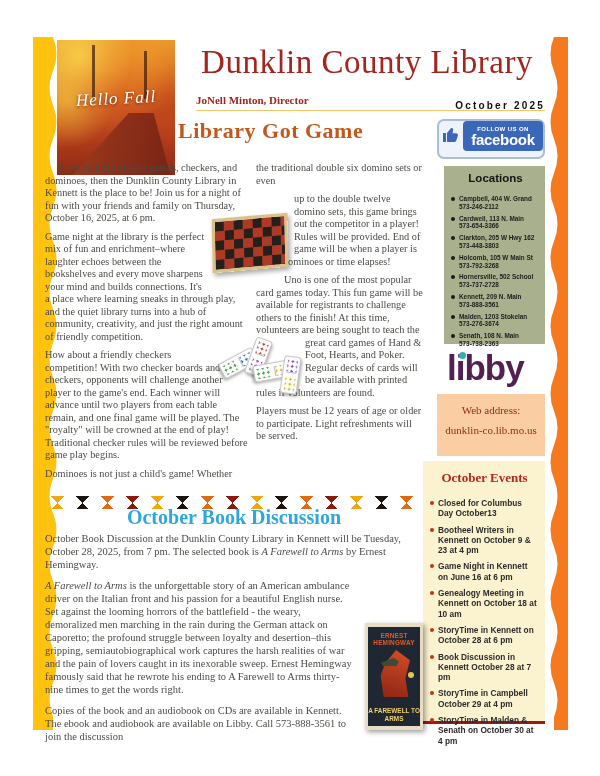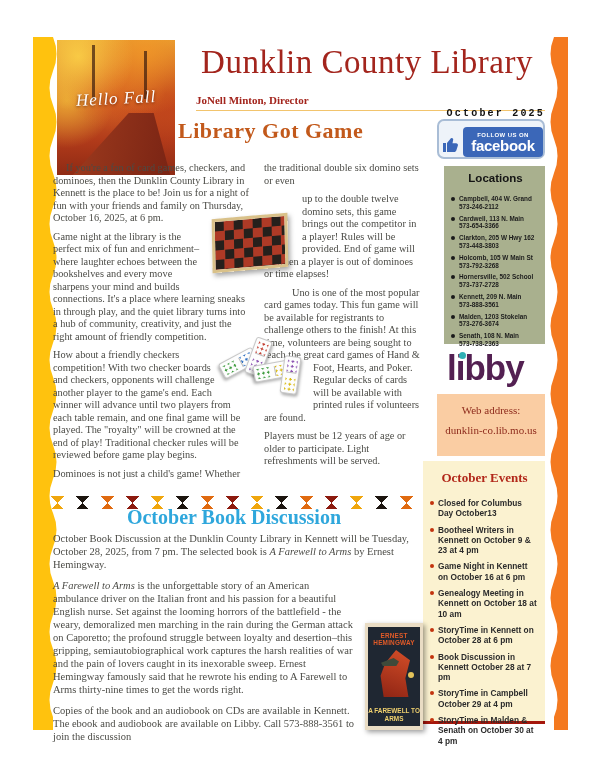--- a/index.html
+++ b/index.html
@@ -28,38 +28,38 @@
   .trunk { position:absolute; width:3px; background:rgba(60,28,14,.7); }
   .trunk.t1 { left:30%; top:4%; height:40%; }
   .trunk.t2 { left:74%; top:8%; height:36%; }
   .photo-caption { position:absolute; left:0; top:36%; width:100%; text-align:center;
     font-style:italic; font-size:17px; color:#fff; letter-spacing:1px;
     text-shadow:0 1px 3px rgba(80,20,0,.8); transform:rotate(-3deg); }
   .page-title { position:absolute; left:186px; top:44px; width:362px; text-align:center;
     font-size:33px; color:#A3251D; letter-spacing:.5px; white-space:nowrap; }
   .director { position:absolute; left:196px; top:94px; font-size:11px; font-weight:bold; color:#A3251D; }
   .header-rule { position:absolute; left:196px; top:110px; width:349px; height:1px; background:#F2C46D; }
-  .issue-date { position:absolute; left:345px; top:108px; width:200px; text-align:right;
-    font-family:Liberation Mono, monospace; font-weight:bold; font-size:10px; letter-spacing:2.2px; color:#111; }
+  .issue-date { position:absolute; left:345px; top:100px; width:200px; text-align:right;
+    font-family:Liberation Sans, sans-serif; font-weight:bold; font-size:10px; letter-spacing:2.2px; color:#111; }
   .headline { position:absolute; left:178px; top:118px; font-size:22px; font-weight:bold; color:#C2591B; letter-spacing:.5px; }
   
   .fb-badge { position:absolute; left:437px; top:119px; width:108px; height:40px;
     background:#EEF3F9; border:2px solid #A9BDD6; border-radius:7px;
-    display:flex; align-items:flex-end; padding:0; cursor:pointer; }
+    display:flex; align-items:flex-start; padding:0; cursor:pointer; }
   .fb-thumb { width:24px; height:26px; flex:0 0 24px; display:flex; align-items:center; justify-content:center; }
   .fb-blue { flex:1; height:30px; background:#3B67B8; border-radius:4px; color:#fff;
     display:flex; flex-direction:column; align-items:center; justify-content:center;
     font-family:"Liberation Sans",sans-serif; }
   .fb-line1 { font-size:6px; font-weight:bold; letter-spacing:.4px; line-height:7px; }
   .fb-line2 { font-size:15px; font-weight:bold; line-height:14px; letter-spacing:-.3px; }
   
   .col { position:absolute; top:162px; font-size:10.3px; line-height:12.5px; color:#4B4B46; text-align:left; }
   .col-left { left:45px; width:204px; }
   .col-right { left:256px; width:167px; }
-  .para { margin-bottom:6px;margin-left:8px; }
+  .para { margin-bottom:6px; }
   .indent { text-indent:13px; }
   .indent-big { text-indent:28px; }
   .sp-checkers-l { float:right; width:38px; height:52px; margin-left:3px; }
   .sp-dominoes-l { float:right; width:22px; height:46px; margin-left:2px; }
   .sp-checkers-r { float:left; width:33px; height:56px; margin-right:5px; }
   .sp-dominoes-r { float:left; width:44px; height:50px; margin-right:5px; }
   
   .checkers { position:absolute; left:212px; top:216px; width:76px; height:54px;
     transform:rotate(-5deg) skewX(-4deg);
     background-image:conic-gradient(#AE3A26 0 25%, #26201C 25% 50%, #AE3A26 50% 75%, #26201C 75%);
@@ -278,21 +278,21 @@
     <div class="ev">
         <span class="ev-b"></span>
         <span class="ev-t">Closed for Columbus Day October13</span>
       </div>
     <div class="ev">
         <span class="ev-b"></span>
         <span class="ev-t">Bootheel Writers in Kennett on October 9 &amp; 23 at 4 pm</span>
       </div>
     <div class="ev">
         <span class="ev-b"></span>
-        <span class="ev-t">Game Night in Kennett on October 16 at 6 pm</span>
+        <span class="ev-t">Game Night in Kennett on June 16 at 6 pm</span>
       </div>
     <div class="ev">
         <span class="ev-b"></span>
         <span class="ev-t">Genealogy Meeting in Kennett on October 18 at 10 am</span>
       </div>
     <div class="ev">
         <span class="ev-b"></span>
         <span class="ev-t">StoryTime in Kennett on October 28 at 6 pm</span>
       </div>
     <div class="ev">

